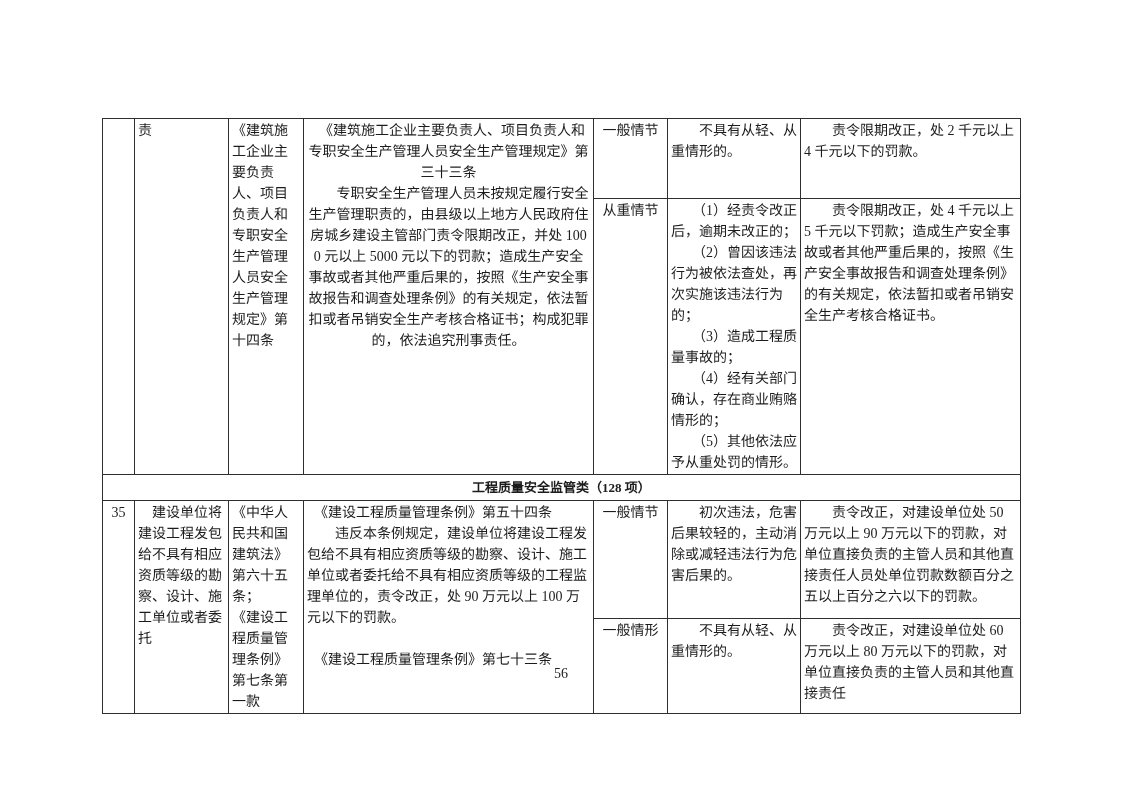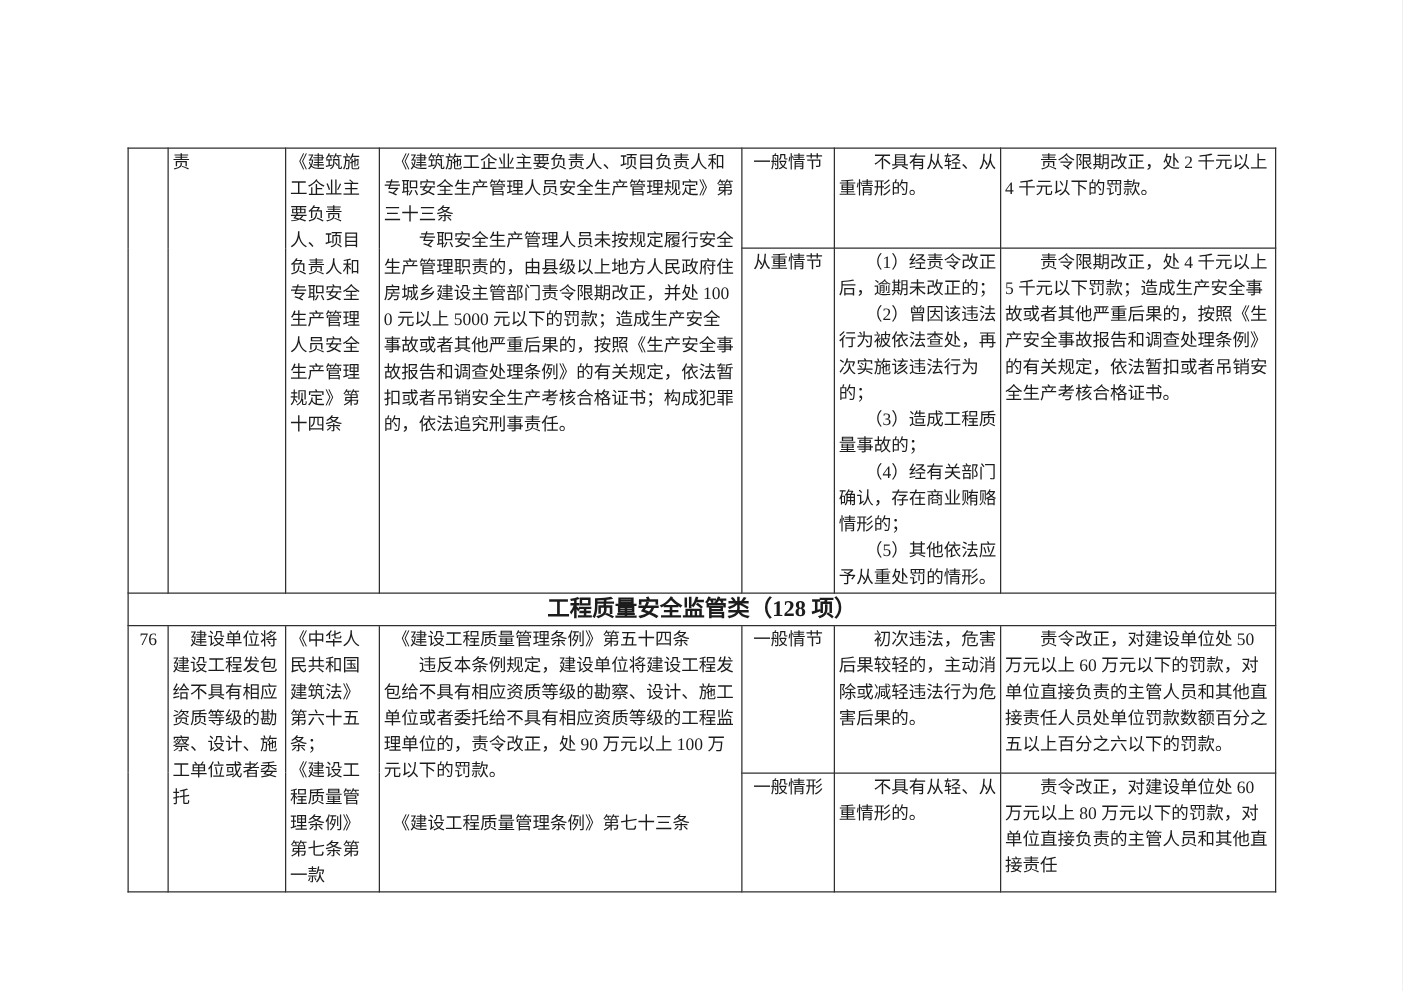--- a/index.html
+++ b/index.html
@@ -28,29 +28,29 @@
     vertical-align: top;
     overflow: hidden;
     white-space: pre-wrap;
     word-break: break-all;
   }
   td.seq      { text-align: center; vertical-align: middle; }
   td.grade    { text-align: center; vertical-align: middle; white-space: normal; }
   td.mid      { vertical-align: middle; }
   td.bottom   { vertical-align: bottom; }
   td.basis-1  { padding-top: 50px; }
-  td.prov-1   { padding-top: 26px; }
+  td.prov-1   { padding-top: 26px; text-align: center; }
   td.basis-2  { padding-top: 6px; }
   td.prov-2   { padding-top: 2px; }
   td.items    { padding-top: 2px; }
   tr.section-header td {
     font-weight: bold;
     text-align: center;
     vertical-align: middle;
-    font-size: 18px;
+    font-size: 13px;
     white-space: normal;
     padding: 2px 0;
   }
   .page-number {
     position: absolute;
     left: 0; right: 0;
     top: 666px;
     text-align: center;
     font-size: 14px;
   }
@@ -91,35 +91,36 @@
 　　（4）经有关部门确认，存在商业贿赂情形的；
 　　（5）其他依法应予从重处罚的情形。</td>
       <td class="mid">　　责令限期改正，处 4 千元以上 5 千元以下罚款；造成生产安全事故或者其他严重后果的，按照《生产安全事故报告和调查处理条例》的有关规定，依法暂扣或者吊销安全生产考核合格证书。</td>
     </tr>
 
     <tr class="section-header" style="height:26px">
       <td colspan="7">工程质量安全监管类（128 项）</td>
     </tr>
 
     <tr style="height:105px">
-      <td class="seq" rowspan="2">76</td>
+      <td class="seq" rowspan="2">35</td>
       <td class="bottom" rowspan="2">　建设单位将建设工程发包给不具有相应资质等级的勘察、设计、施工单位或者委托</td>
       <td class="basis-2" rowspan="2">《中华人民共和国建筑法》第六十五条；
 《建设工程质量管理条例》第七条第一款</td>
       <td class="prov-2" rowspan="2">　《建设工程质量管理条例》第五十四条
 　　违反本条例规定，建设单位将建设工程发包给不具有相应资质等级的勘察、设计、施工单位或者委托给不具有相应资质等级的工程监理单位的，责令改正，处 90 万元以上 100 万元以下的罚款。
 
 　《建设工程质量管理条例》第七十三条</td>
       <td class="grade">一般情节</td>
       <td class="mid">　　初次违法，危害后果较轻的，主动消除或减轻违法行为危害后果的。</td>
-      <td class="mid">　　责令改正，对建设单位处 50 万元以上 60 万元以下的罚款，对单位直接负责的主管人员和其他直接责任人员处单位罚款数额百分之五以上百分之六以下的罚款。</td>
+      <td class="mid">　　责令改正，对建设单位处 50 万元以上 90 万元以下的罚款，对单位直接负责的主管人员和其他直接责任人员处单位罚款数额百分之五以上百分之六以下的罚款。</td>
     </tr>
 
     <tr style="height:66px">
       <td class="grade">一般情形</td>
       <td class="mid">　　不具有从轻、从重情形的。</td>
       <td class="mid">　　责令改正，对建设单位处 60 万元以上 80 万元以下的罚款，对单位直接负责的主管人员和其他直接责任</td>
     </tr>
   </tbody>
     </table>
 
+  <div class="page-number">56</div>
 
 </div>
 
 </body></html>

